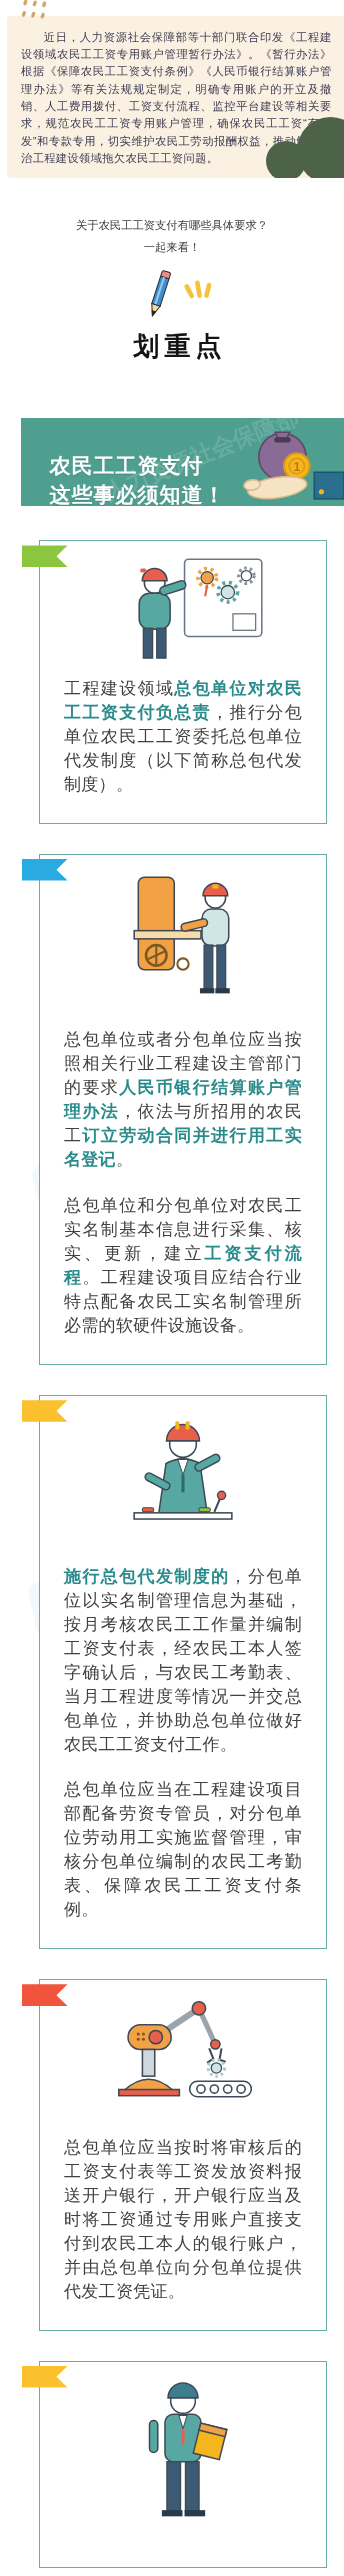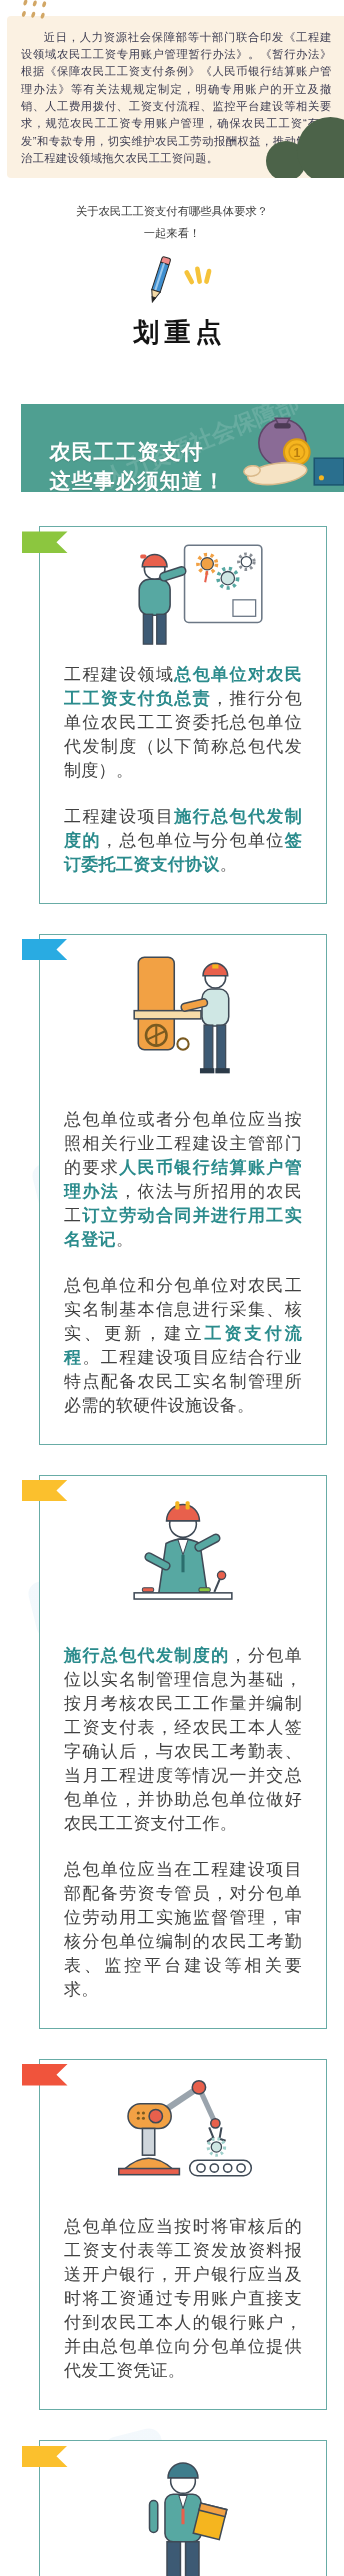--- a/index.html
+++ b/index.html
@@ -11,21 +11,21 @@
     border-radius:4.1px 0 0 4.1px;padding:13.4px 12.4px 10.3px 14.4px;overflow:hidden;}
   .intro-box p{margin:0;font-size:11.3px;line-height:17.3px;color:#3d3d52;text-indent:2em;
     letter-spacing:0.3px;text-align:justify;}
   .gold-dots{position:absolute;left:15.5px;top:-13.4px;z-index:3;}
   .blob{position:absolute;right:-10.3px;bottom:-15.5px;width:93px;height:57px;pointer-events:none;}
   .blob i{position:absolute;border-radius:50%;background:#4c6349;}
   .blob i.b1{width:40px;height:40px;left:5.2px;bottom:12.4px;}
   .blob i.b2{width:67px;height:67px;right:-9.3px;bottom:9.3px;}
 
   
-  .lead{margin-top:26px;text-align:center;}
+  .lead{margin-top:40px;text-align:center;}
   .lead p{margin:0 0 7.2px;font-size:11.3px;line-height:15.5px;color:#3b3b3b;}
 
   
   .pencil-wrap{margin-top:13.4px;height:57px;text-align:center;}
   .sec-title{margin:7.2px 0 0;text-align:center;font-size:26px;line-height:27px;color:#141414;
     font-weight:900;letter-spacing:5.2px;padding-left:16px;}
 
   
   .banner{position:relative;margin-top:58px;margin-left:20.6px;height:88px;
     background:var(--banner-bg,#4f9f91);overflow:hidden;}
@@ -150,21 +150,20 @@
         <path d="M86 48 a24 24 0 0 1 48 0 z" fill="#e8604c" stroke="#3f4a56" stroke-width="3"></path>
         <rect x="82" y="24" width="12" height="8" rx="3" fill="#e8604c"></rect>
         <rect x="80" y="72" width="60" height="70" rx="20" fill="#57a8a2" stroke="#3f4a56" stroke-width="3"></rect>
         <rect x="118" y="62" width="52" height="16" rx="8" transform="rotate(-18 118 62)" fill="#57a8a2" stroke="#3f4a56" stroke-width="3"></rect>
         <rect x="88" y="140" width="18" height="58" fill="#3d5a74" stroke="#3f4a56" stroke-width="2.5"></rect>
         <rect x="114" y="140" width="18" height="58" fill="#3d5a74" stroke="#3f4a56" stroke-width="2.5"></rect>
       </svg>
     </div>
     <div class="card-body">
         <p><span>工程建设领域</span><span class="hl">总包单位对农民工工资支付负总责</span><span>，推行分包单位农民工工资委托总包单位代发制度（以下简称总包代发制度）。</span></p>
-        <p><span>工程建设项目</span><span class="hl">施行总包代发制度的</span><span>，总包单位与分包单位</span><span class="hl">签订委托工资支付协议</span><span>。</span></p>
       </div>
   </section>
 
   <section class="card">
     <div class="ribbon" style="background: rgb(41, 171, 226);"></div>
     <div class="card-illustration">
       <svg width="170" height="149" viewBox="0 0 330 290">
         <rect x="78" y="16" width="70" height="180" rx="12" fill="#f2a144" stroke="#3f4a56" stroke-width="3"></rect>
         <rect x="70" y="120" width="130" height="16" fill="#f7dca8" stroke="#3f4a56" stroke-width="3"></rect>
         <circle cx="113" cy="168" r="20" fill="none" stroke="#7a5a20" stroke-width="5"></circle>
@@ -203,21 +202,21 @@
         <rect x="186" y="108" width="52" height="15" rx="7" transform="rotate(-28 186 108)" fill="#57a8a2" stroke="#3f4a56" stroke-width="3"></rect>
         <rect x="70" y="200" width="190" height="12" fill="#fff" stroke="#3f4a56" stroke-width="3"></rect>
         <line x1="226" y1="198" x2="238" y2="170" stroke="#3f4a56" stroke-width="4"></line>
         <circle cx="240" cy="166" r="8" fill="#e8604c" stroke="#3f4a56" stroke-width="2.5"></circle>
         <rect x="86" y="190" width="22" height="8" rx="3" fill="#e8604c" stroke="#3f4a56" stroke-width="2"></rect>
         <rect x="196" y="190" width="22" height="8" rx="3" fill="#8cc63f" stroke="#3f4a56" stroke-width="2"></rect>
       </svg>
     </div>
     <div class="card-body">
         <p><span class="hl">施行总包代发制度的</span><span>，分包单位以实名制管理信息为基础，按月考核农民工工作量并编制工资支付表，经农民工本人签字确认后，与农民工考勤表、当月工程进度等情况一并交总包单位，并协助总包单位做好农民工工资支付工作。</span></p>
-        <p><span>总包单位应当在工程建设项目部配备劳资专管员，对分包单位劳动用工实施监督管理，审核分包单位编制的农民工考勤表、监控平台建设等相关要求。</span></p>
+        <p><span>总包单位应当在工程建设项目部配备劳资专管员，对分包单位劳动用工实施监督管理，审核分包单位编制的农民工考勤表、保障农民工工资支付条例。</span></p>
       </div>
   </section>
 
   <section class="card">
     <div class="ribbon" style="background: rgb(240, 84, 60);"></div>
     <div class="card-illustration">
       <svg width="170" height="131" viewBox="0 0 330 255">
         <line x1="118" y1="78" x2="196" y2="26" stroke="#9aa4ad" stroke-width="12"></line>
         <line x1="196" y1="26" x2="228" y2="96" stroke="#9aa4ad" stroke-width="10"></line>
         <circle cx="196" cy="26" r="13" fill="#e8604c" stroke="#3f4a56" stroke-width="3"></circle>

